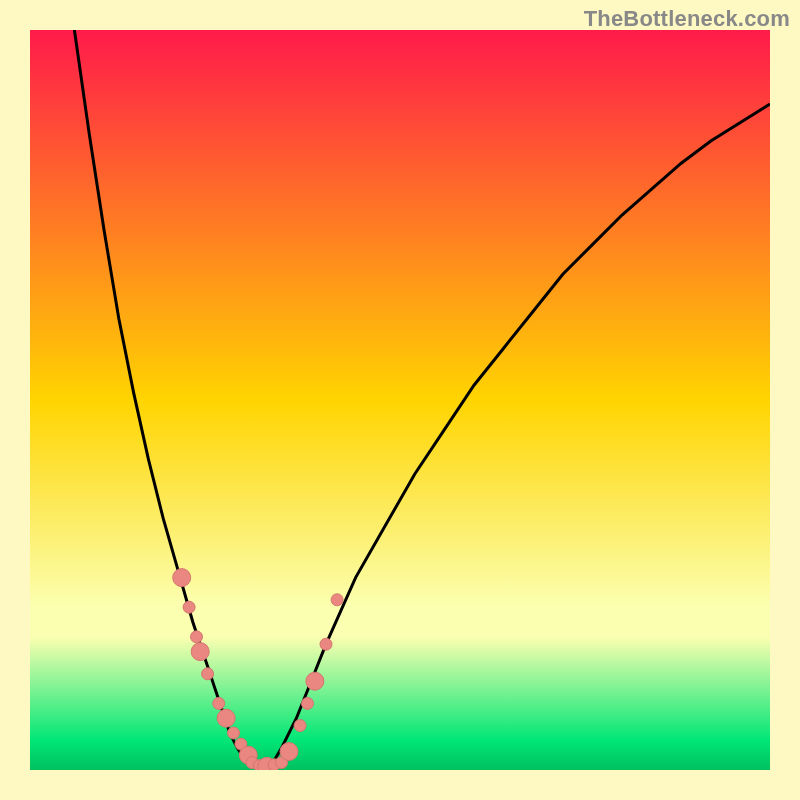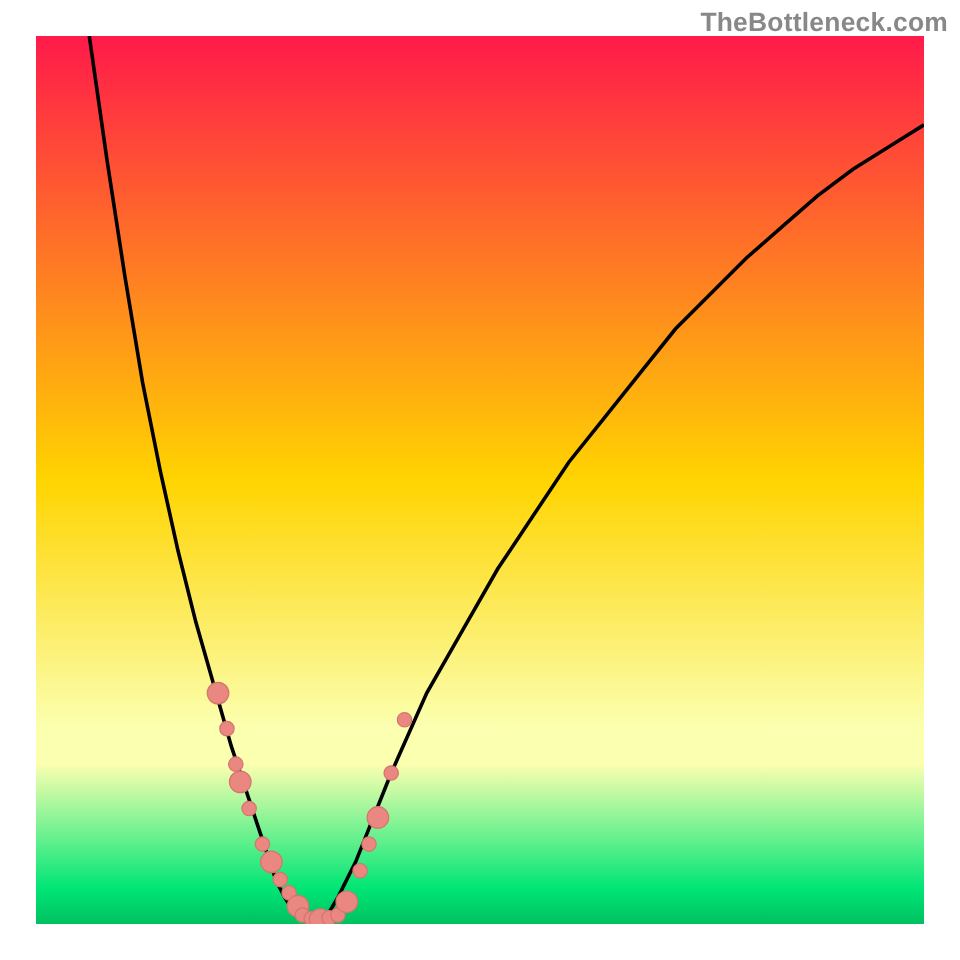--- a/index.html
+++ b/index.html
@@ -1,16 +1,16 @@
 <!DOCTYPE html>
 <html><head>
 <meta charset="utf-8">
 <style>
   html,body{margin:0;padding:0;width:800px;height:800px;overflow:hidden;background:#000}
-  .frame{position:absolute;inset:0;background:#ffffff}
+  .frame{position:absolute;inset:0;background:#fef9c3}
   .plot{position:absolute;left:30px;top:30px;width:740px;height:740px}
   .watermark{position:absolute;top:6px;right:10px;font:700 22px Arial,Helvetica,sans-serif;color:#888;letter-spacing:.2px;z-index:10}
   svg{display:block}
 </style>
 </head>
 <body>
 
 <div class="frame">
   <div class="watermark">TheBottleneck.com</div>
   <div class="plot">

